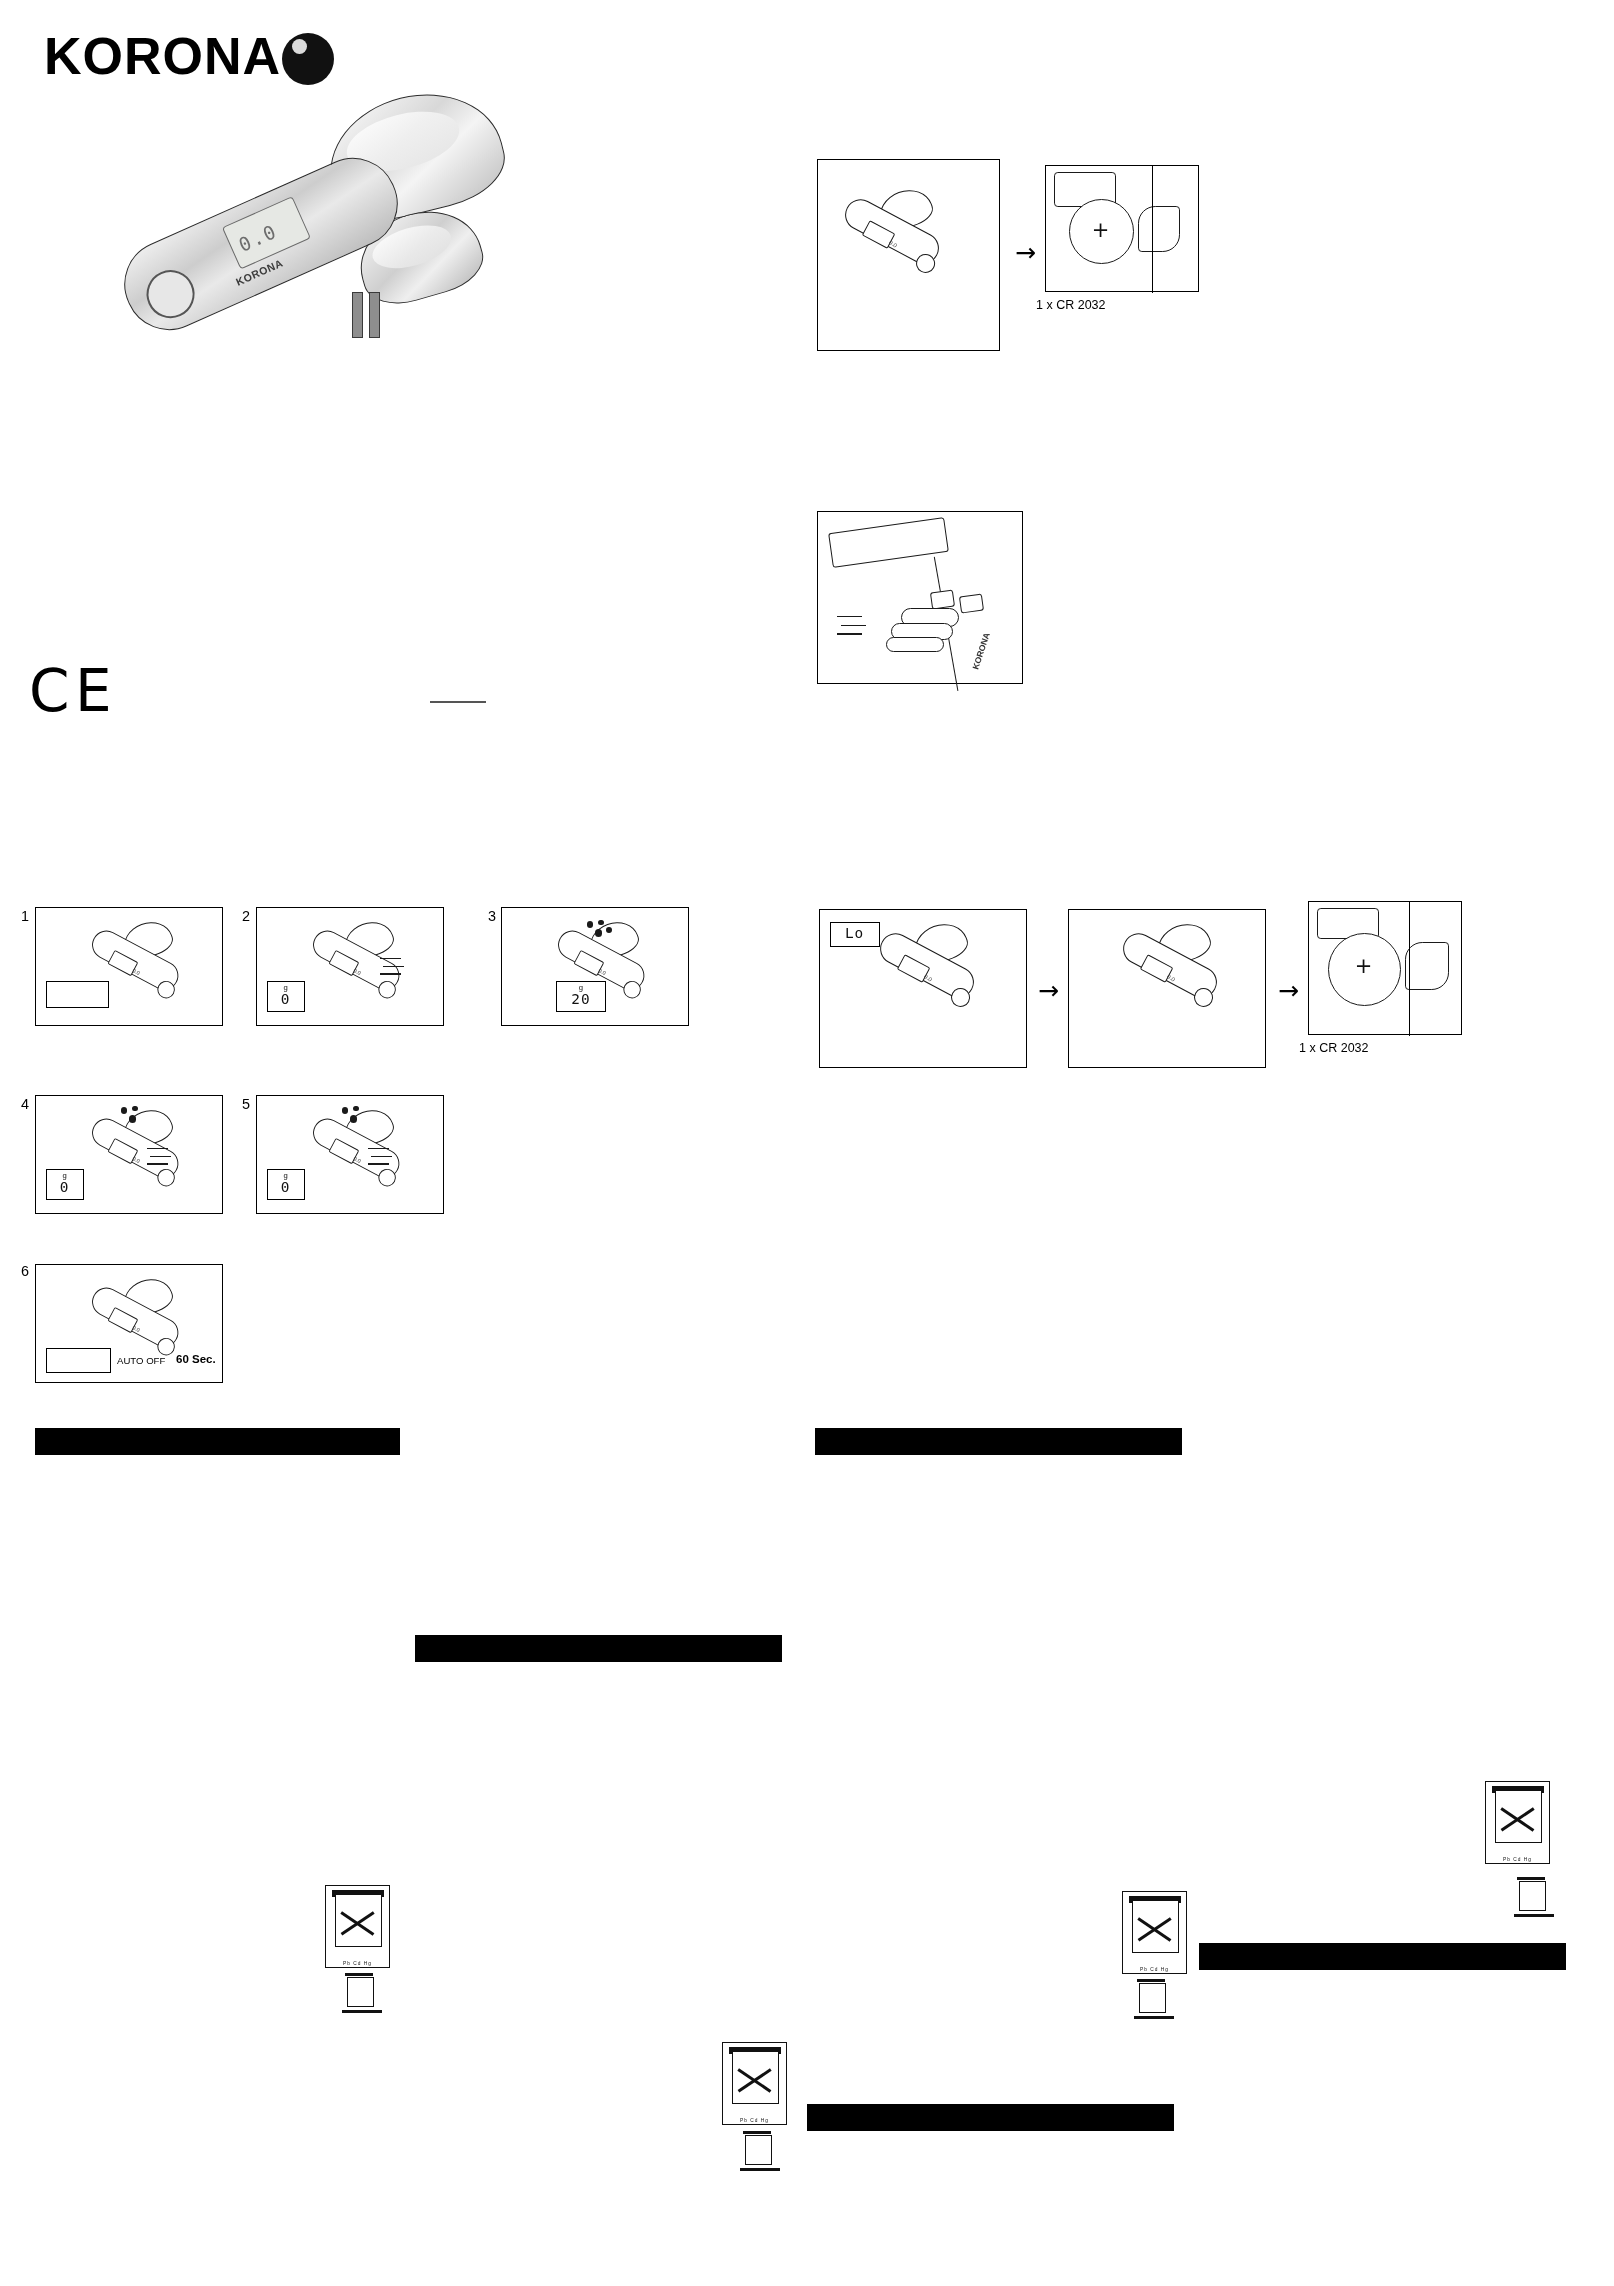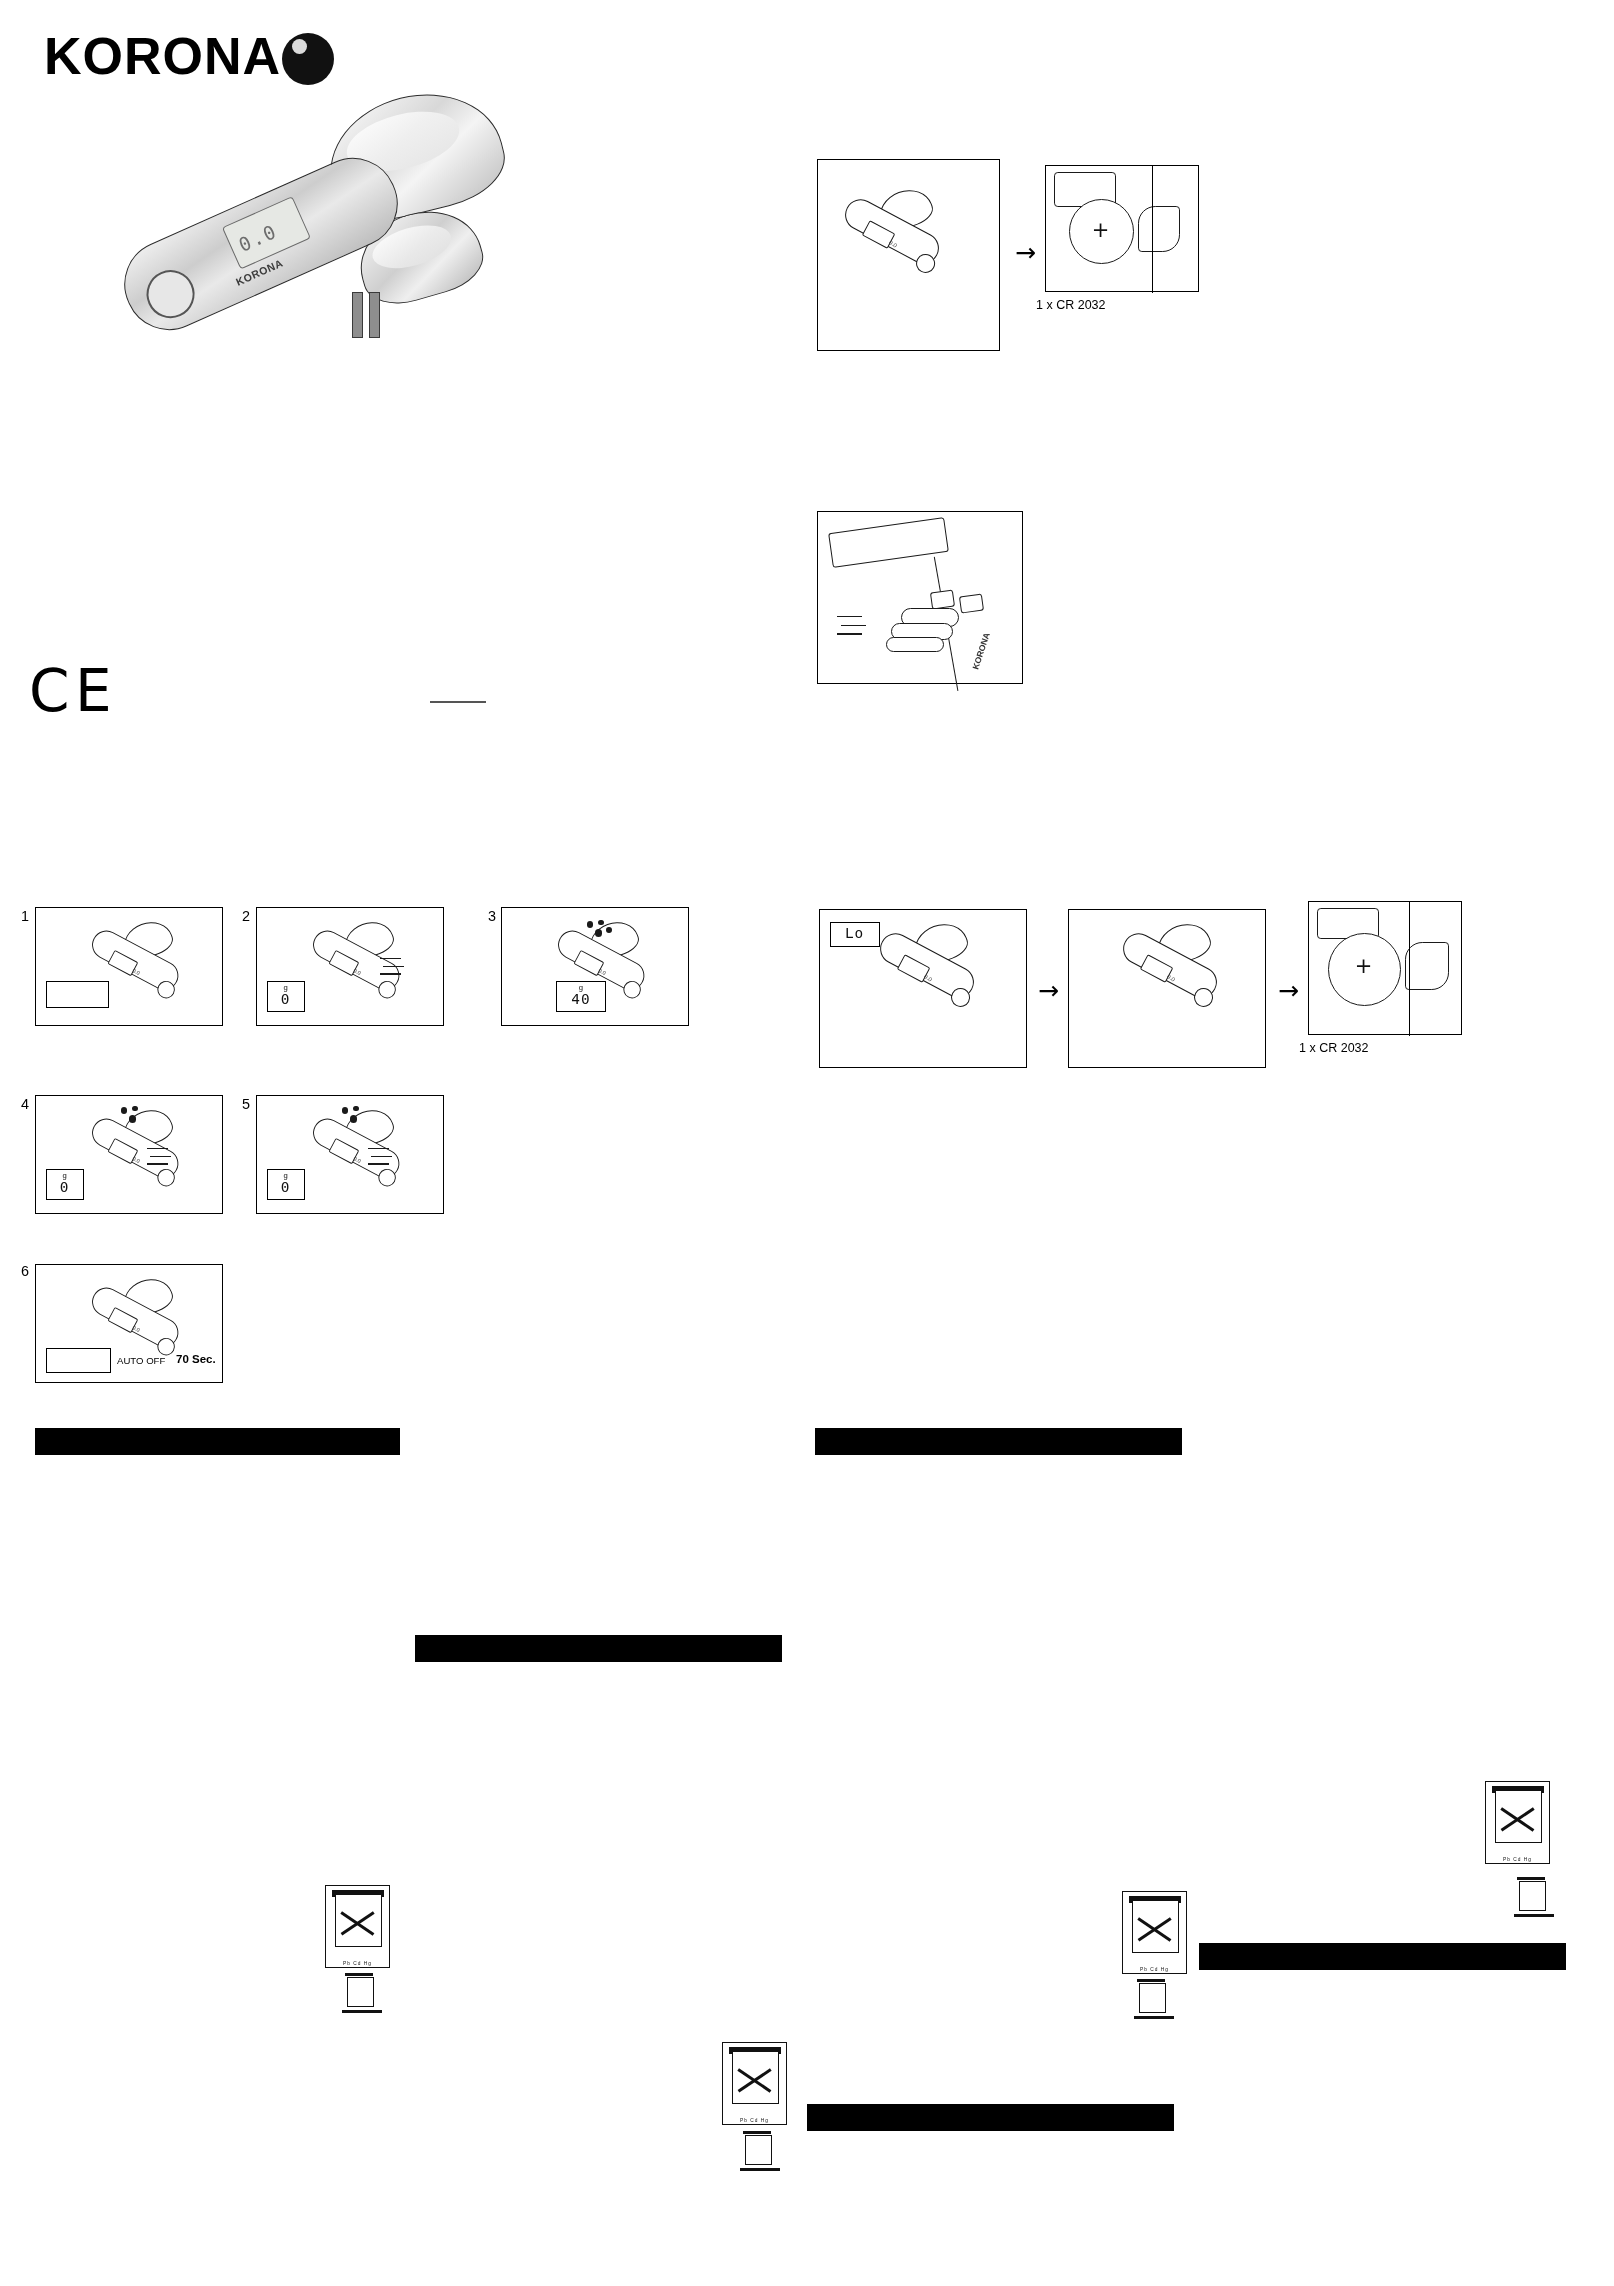--- a/index.html
+++ b/index.html
@@ -195,21 +195,21 @@
     <div class="mo"></div>
   </div>
   <div style="position:absolute;left:81px;top:11.5px;width:38px;height:21px;">
     <span style="position:absolute;left:3.8px;top:1.9px;width:6.7px;height:6.7px;background:#1a1a1a;border-radius:50%;display:block;"></span>
     <span style="position:absolute;left:15.4px;top:0px;width:5.8px;height:5.8px;background:#1a1a1a;border-radius:50%;display:block;"></span>
     <span style="position:absolute;left:11.5px;top:9.6px;width:7.7px;height:7.7px;background:#1a1a1a;border-radius:50%;display:block;"></span>
     <span style="position:absolute;left:23px;top:7.7px;width:5.8px;height:5.8px;background:#1a1a1a;border-radius:50%;display:block;"></span>
   </div>
   <div class="lcdbox" style="left:54px;top:73px;width:50px;height:31px;">
     <div class="lcdunit" style="margin-top:1.9px;">g</div>
-    <div class="lcdval">40</div>
+    <div class="lcdval">20</div>
   </div>
 </div>
 
 <div class="num" style="left:21px;top:1097px;">4</div>
 <div class="ibox" style="left:35px;top:1095px;width:188px;height:119px;">
   <div class="mini" style="left:56px;top:15.4px;transform:scale(.92);">
     <div class="mb"></div>
     <div class="mh"></div>
     <div class="md"></div>
     <div class="mtxt">0.0</div>
@@ -262,21 +262,21 @@
     <div class="mb"></div>
     <div class="mh"></div>
     <div class="md"></div>
     <div class="mtxt">0.0</div>
     <div class="mo"></div>
   </div>
   <div class="lcdbox" style="left:9.6px;top:83px;width:65px;height:25px;">
     <div class="lcdval" style="margin-top:3.8px;"></div>
   </div>
   <div style="position:absolute;left:81px;top:90px;font-size:9.6px;">AUTO OFF</div>
-  <div style="position:absolute;left:140px;top:88px;font-size:11.5px;font-weight:bold;">70 Sec.</div>
+  <div style="position:absolute;left:140px;top:88px;font-size:11.5px;font-weight:bold;">60 Sec.</div>
 </div>
 
 <div class="ibox" style="left:819px;top:909px;width:208px;height:159px;">
   <div class="lcdbox" style="left:9.6px;top:11.5px;width:50px;height:25px;">
     <div class="lcdval" style="margin-top:3.8px;">Lo</div>
   </div>
   <div class="mini" style="left:60px;top:15.4px;">
     <div class="mb"></div>
     <div class="mh"></div>
     <div class="md"></div>

